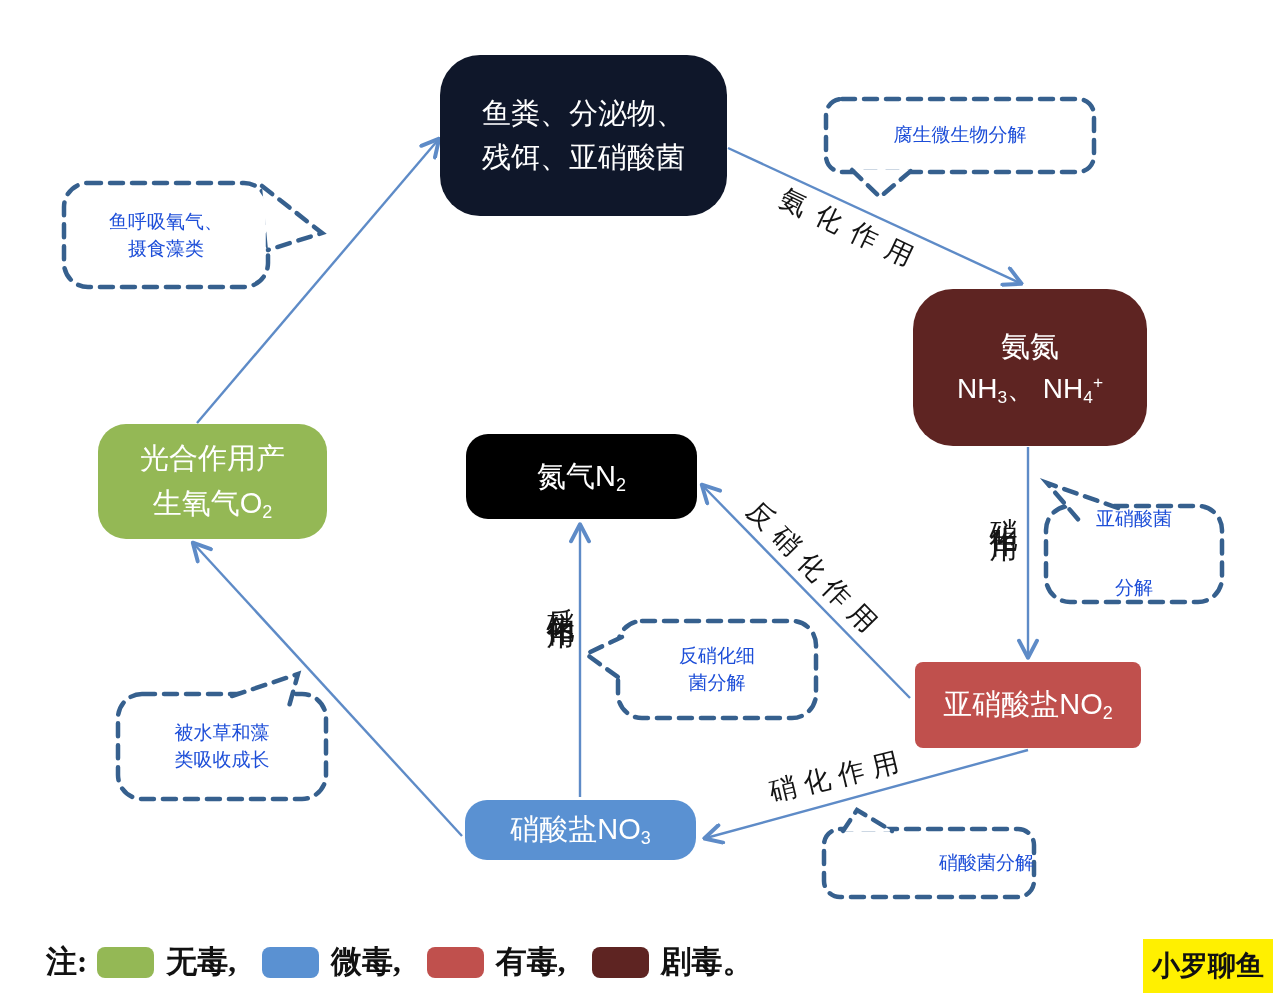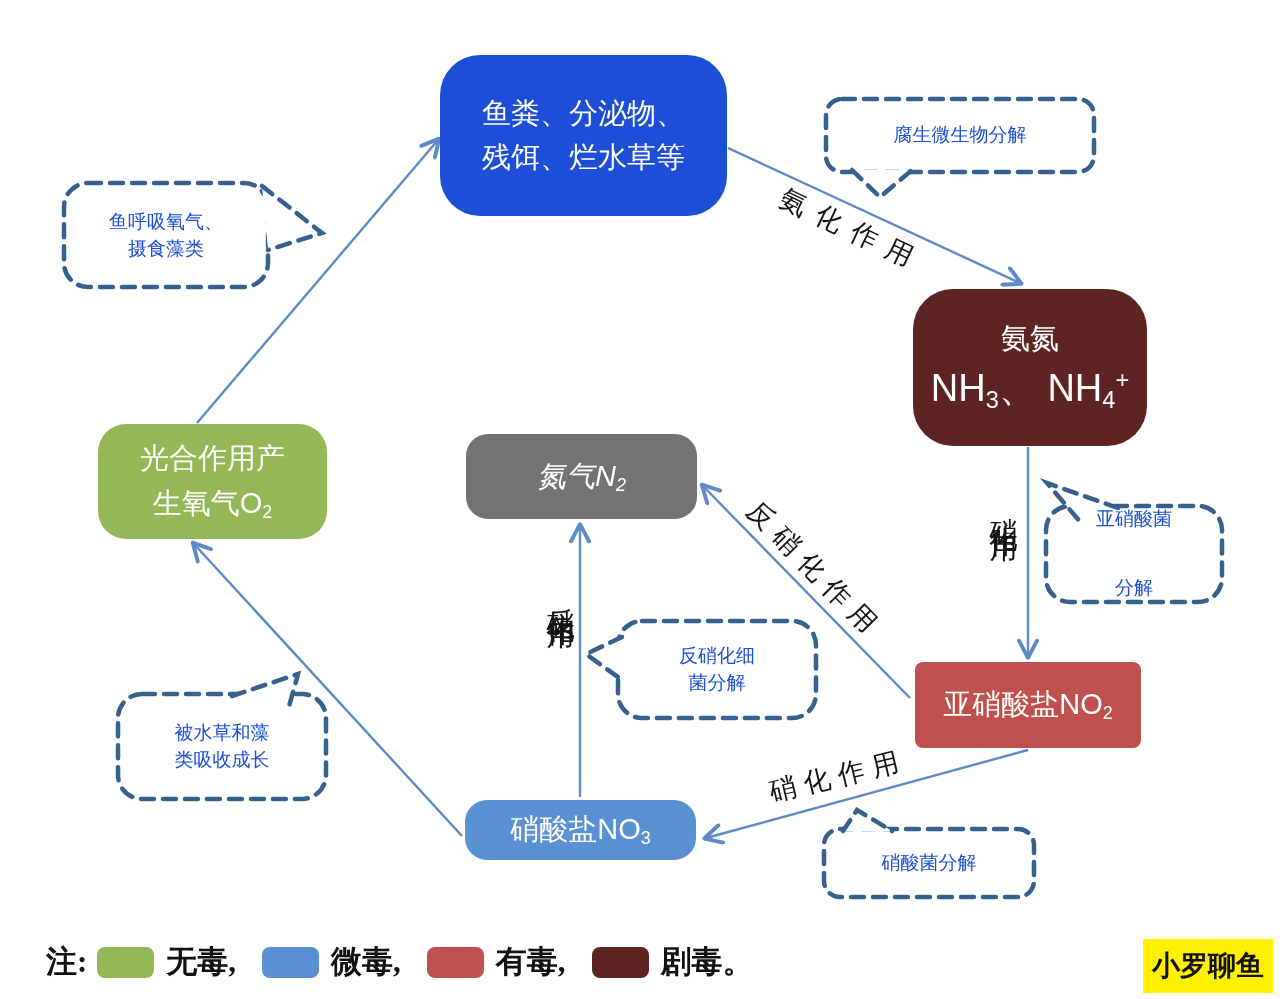--- a/index.html
+++ b/index.html
@@ -6,38 +6,38 @@
   #stage{position:relative;width:1280px;height:999px;background:#fff;overflow:hidden;
          font-family:"Liberation Sans",sans-serif;}
   svg.layer{position:absolute;left:0;top:0;z-index:1;}
 
   
   .node{position:absolute;z-index:2;display:flex;flex-direction:column;justify-content:center;
         align-items:center;color:#fff;text-align:center;font-size:29px;line-height:1.5;
         font-family:"Liberation Sans",sans-serif;}
   .node .sub{font-size:0.62em;vertical-align:-0.28em;}
   .node .sup{font-size:0.62em;vertical-align:0.55em;}
-  #box-waste   {left:440px;top:55px;width:287px;height:161px;border-radius:40px;background:#1d4ed8;}
+  #box-waste   {left:440px;top:55px;width:287px;height:161px;border-radius:40px;background:#0f172a;}
   #box-ammonia {left:913px;top:289px;width:234px;height:157px;border-radius:40px;background:#5E2422;}
   #box-nitrite {left:915px;top:662px;width:226px;height:86px;border-radius:8px;background:#C0504D;}
   #box-nitrate {left:465px;top:800px;width:231px;height:60px;border-radius:22px;background:#5A91D2;}
-  #box-n2      {left:466px;top:434px;width:231px;height:85px;border-radius:22px;background:#737373;font-style:italic;}
+  #box-n2      {left:466px;top:434px;width:231px;height:85px;border-radius:22px;background:#000000;}
   #box-o2     {left:75px;top:424px;width:229px;height:115px;border-radius:28px;background:#94B855;line-height:1.55;margin-left:23px;}
-  #box-ammonia .formula{font-size:38px;}
+  #box-ammonia .formula{font-size:28px;}
 
   
   .callout-text{position:absolute;z-index:3;display:flex;flex-direction:column;justify-content:center;
         align-items:center;text-align:center;color:#1d4ed8;font-size:19px;line-height:1.4;
         font-family:"Liberation Serif",serif;}
   #ct-saprophytic{left:826px;top:99px;width:268px;height:73px;}
   #ct-fish       {left:64px;top:184px;width:204px;height:104px;}
   #ct-nitroso    {left:1046px;top:506px;width:176px;height:96px;justify-content:space-between;}
   #ct-denitri    {left:618px;top:621px;width:198px;height:97px;}
   #ct-absorbed   {left:118px;top:694px;width:208px;height:105px;}
-  #ct-nitrobacter{left:824px;top:829px;width:210px;height:68px;}
+  #ct-nitrobacter{left:824px;top:829px;width:210px;height:68px;align-items:flex-end;}
 
   
   .arrow-label{position:absolute;z-index:2;color:#141414;font-size:27px;
         font-family:"Liberation Serif",serif;text-align:center;}
   #lbl-ammonification{left:747px;top:212px;width:210px;letter-spacing:12px;transform:rotate(25.5deg);}
   #lbl-denit-diag{left:695px;top:552px;width:240px;letter-spacing:9px;transform:rotate(45.5deg);}
   #lbl-nitrif-bottom{left:738px;top:758px;width:200px;letter-spacing:8px;transform:rotate(-13.5deg);}
   .vlabel{position:absolute;z-index:2;color:#141414;font-size:28px;
         font-family:"Liberation Serif",serif;writing-mode:vertical-rl;text-orientation:upright;
         letter-spacing:6px;}
@@ -93,21 +93,21 @@
       <rect x="118" y="694" width="208" height="105" rx="24"></rect>
       <path d="M232,696 L298,674 L288,710"></path>
 
       <rect x="824" y="829" width="210" height="68" rx="16"></rect>
       <path d="M843,831 L857,810 L892,831"></path>
     </g>
   </svg>
 
   <div class="node" id="box-waste">
     <div>鱼粪、分泌物、</div>
-    <div>残饵、烂水草等</div>
+    <div>残饵、亚硝酸菌</div>
   </div>
 
   <div class="node" id="box-ammonia">
     <div>氨氮</div>
     <div class="formula">
       <span>NH</span><span class="sub">3</span><span>、 NH</span><span class="sub">4</span><span class="sup">+</span>
     </div>
   </div>
 
   <div class="node" id="box-nitrite">

